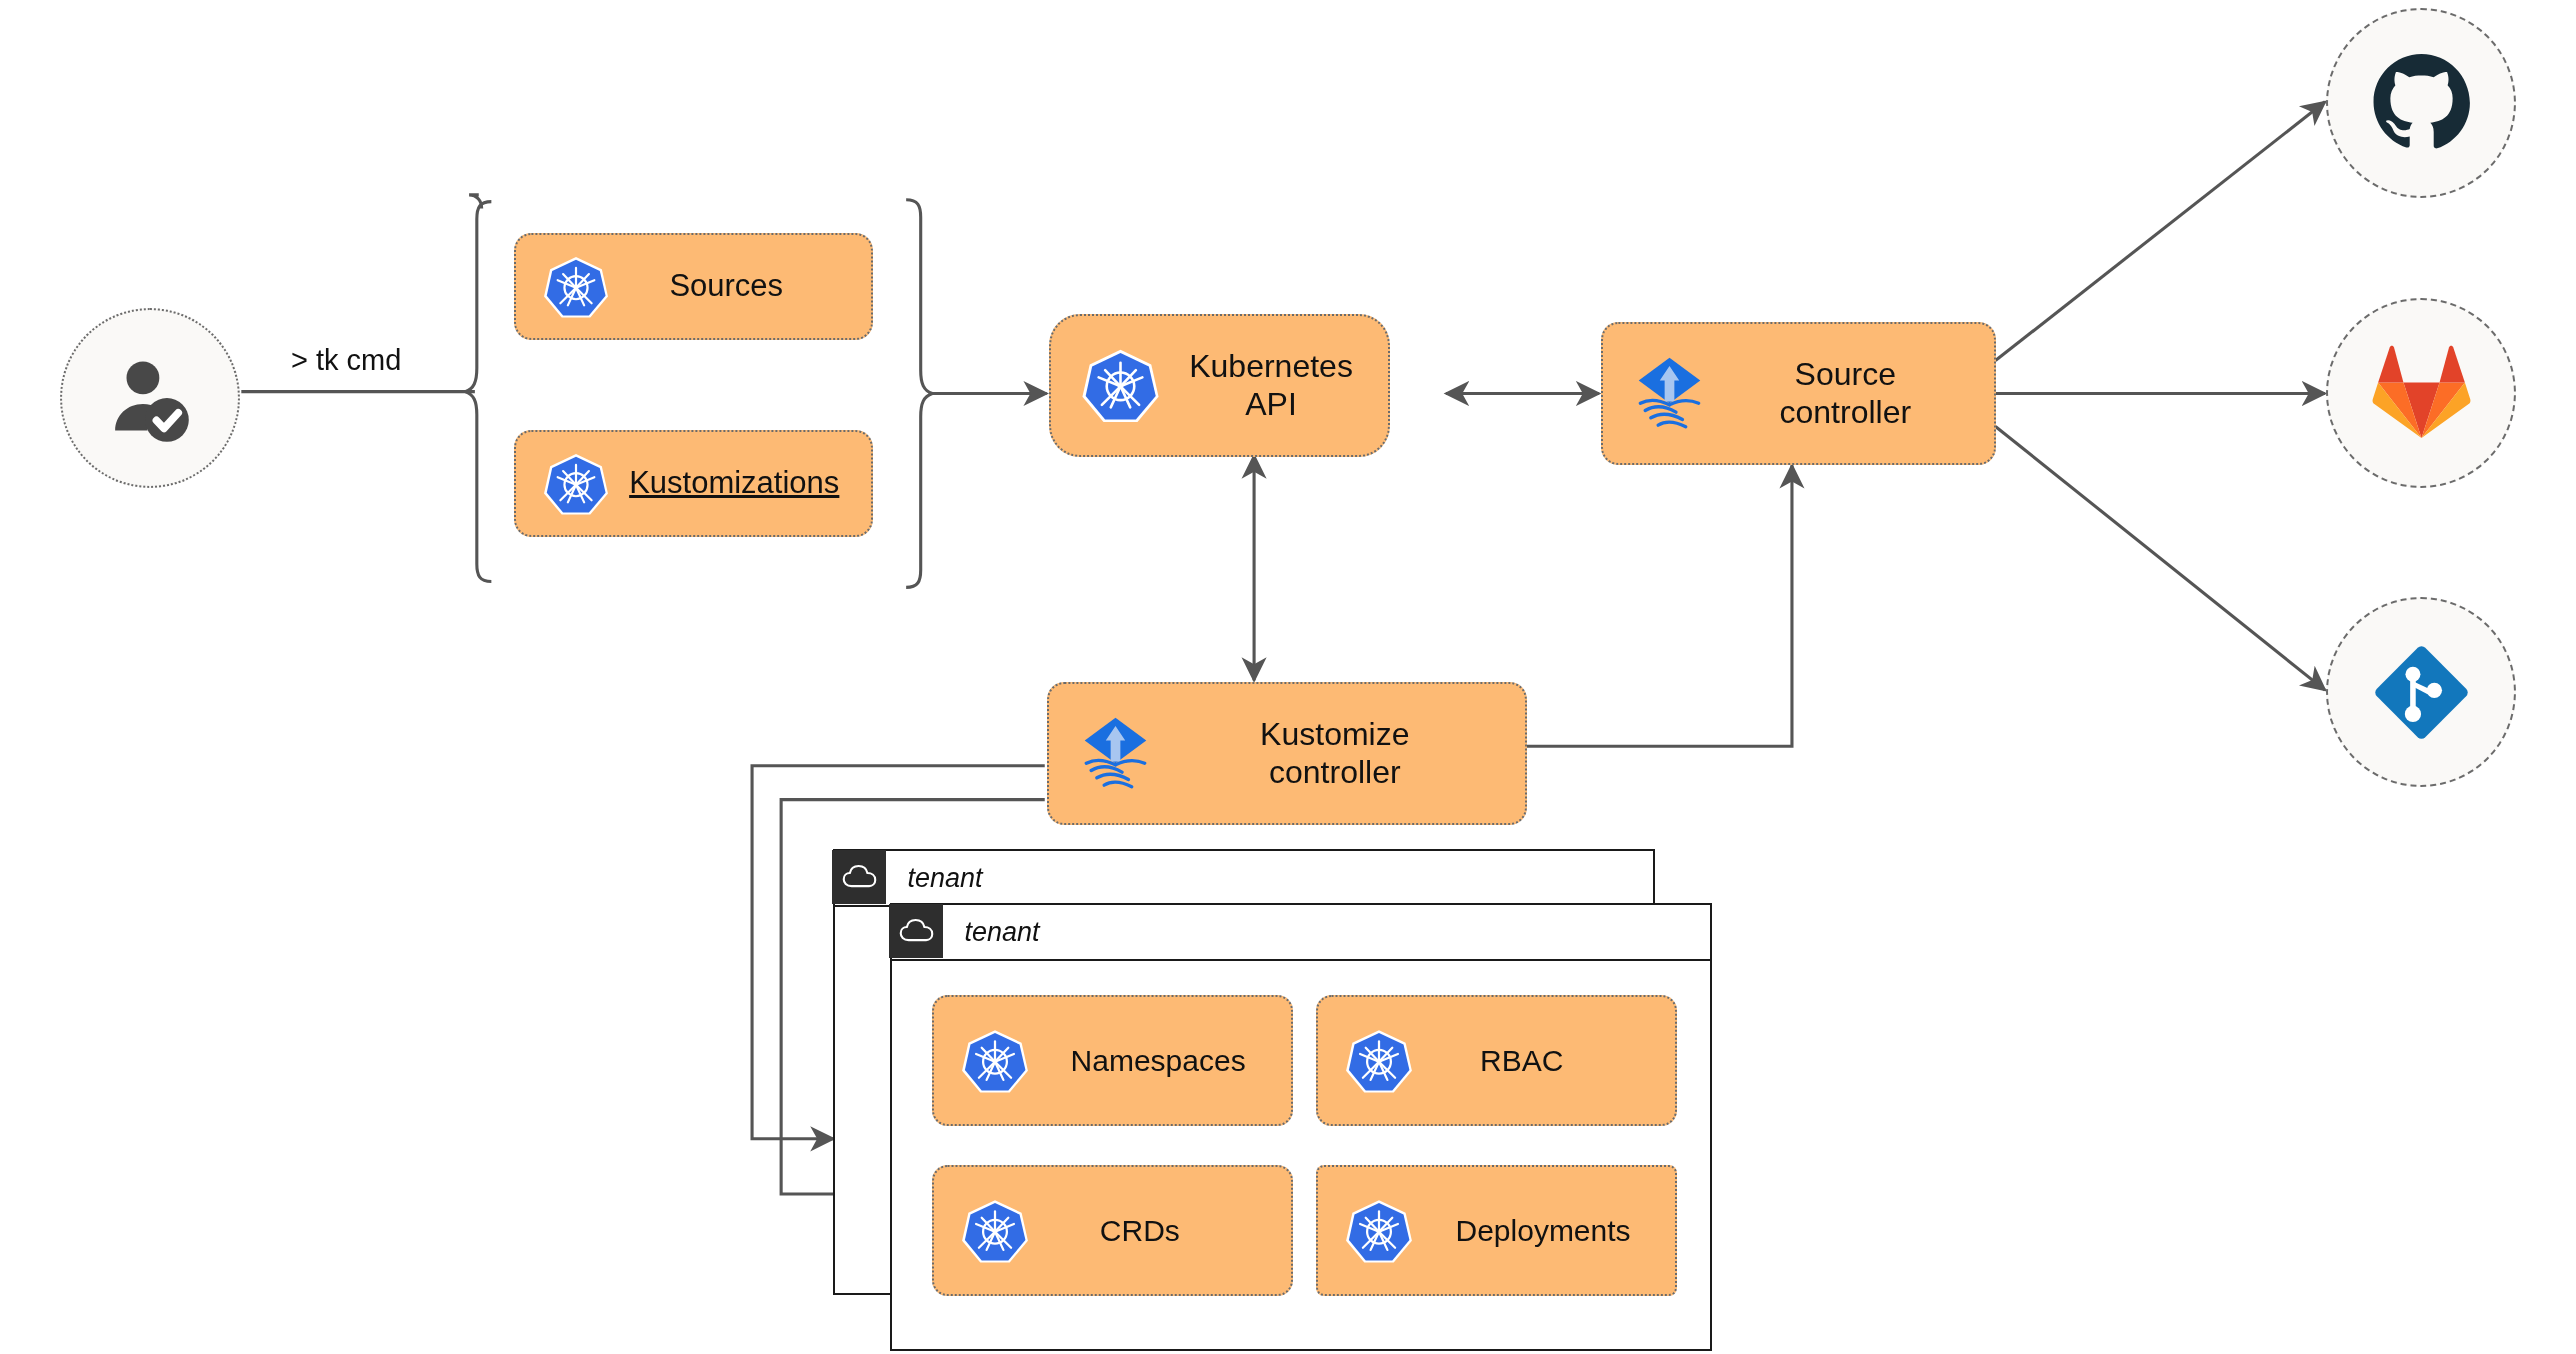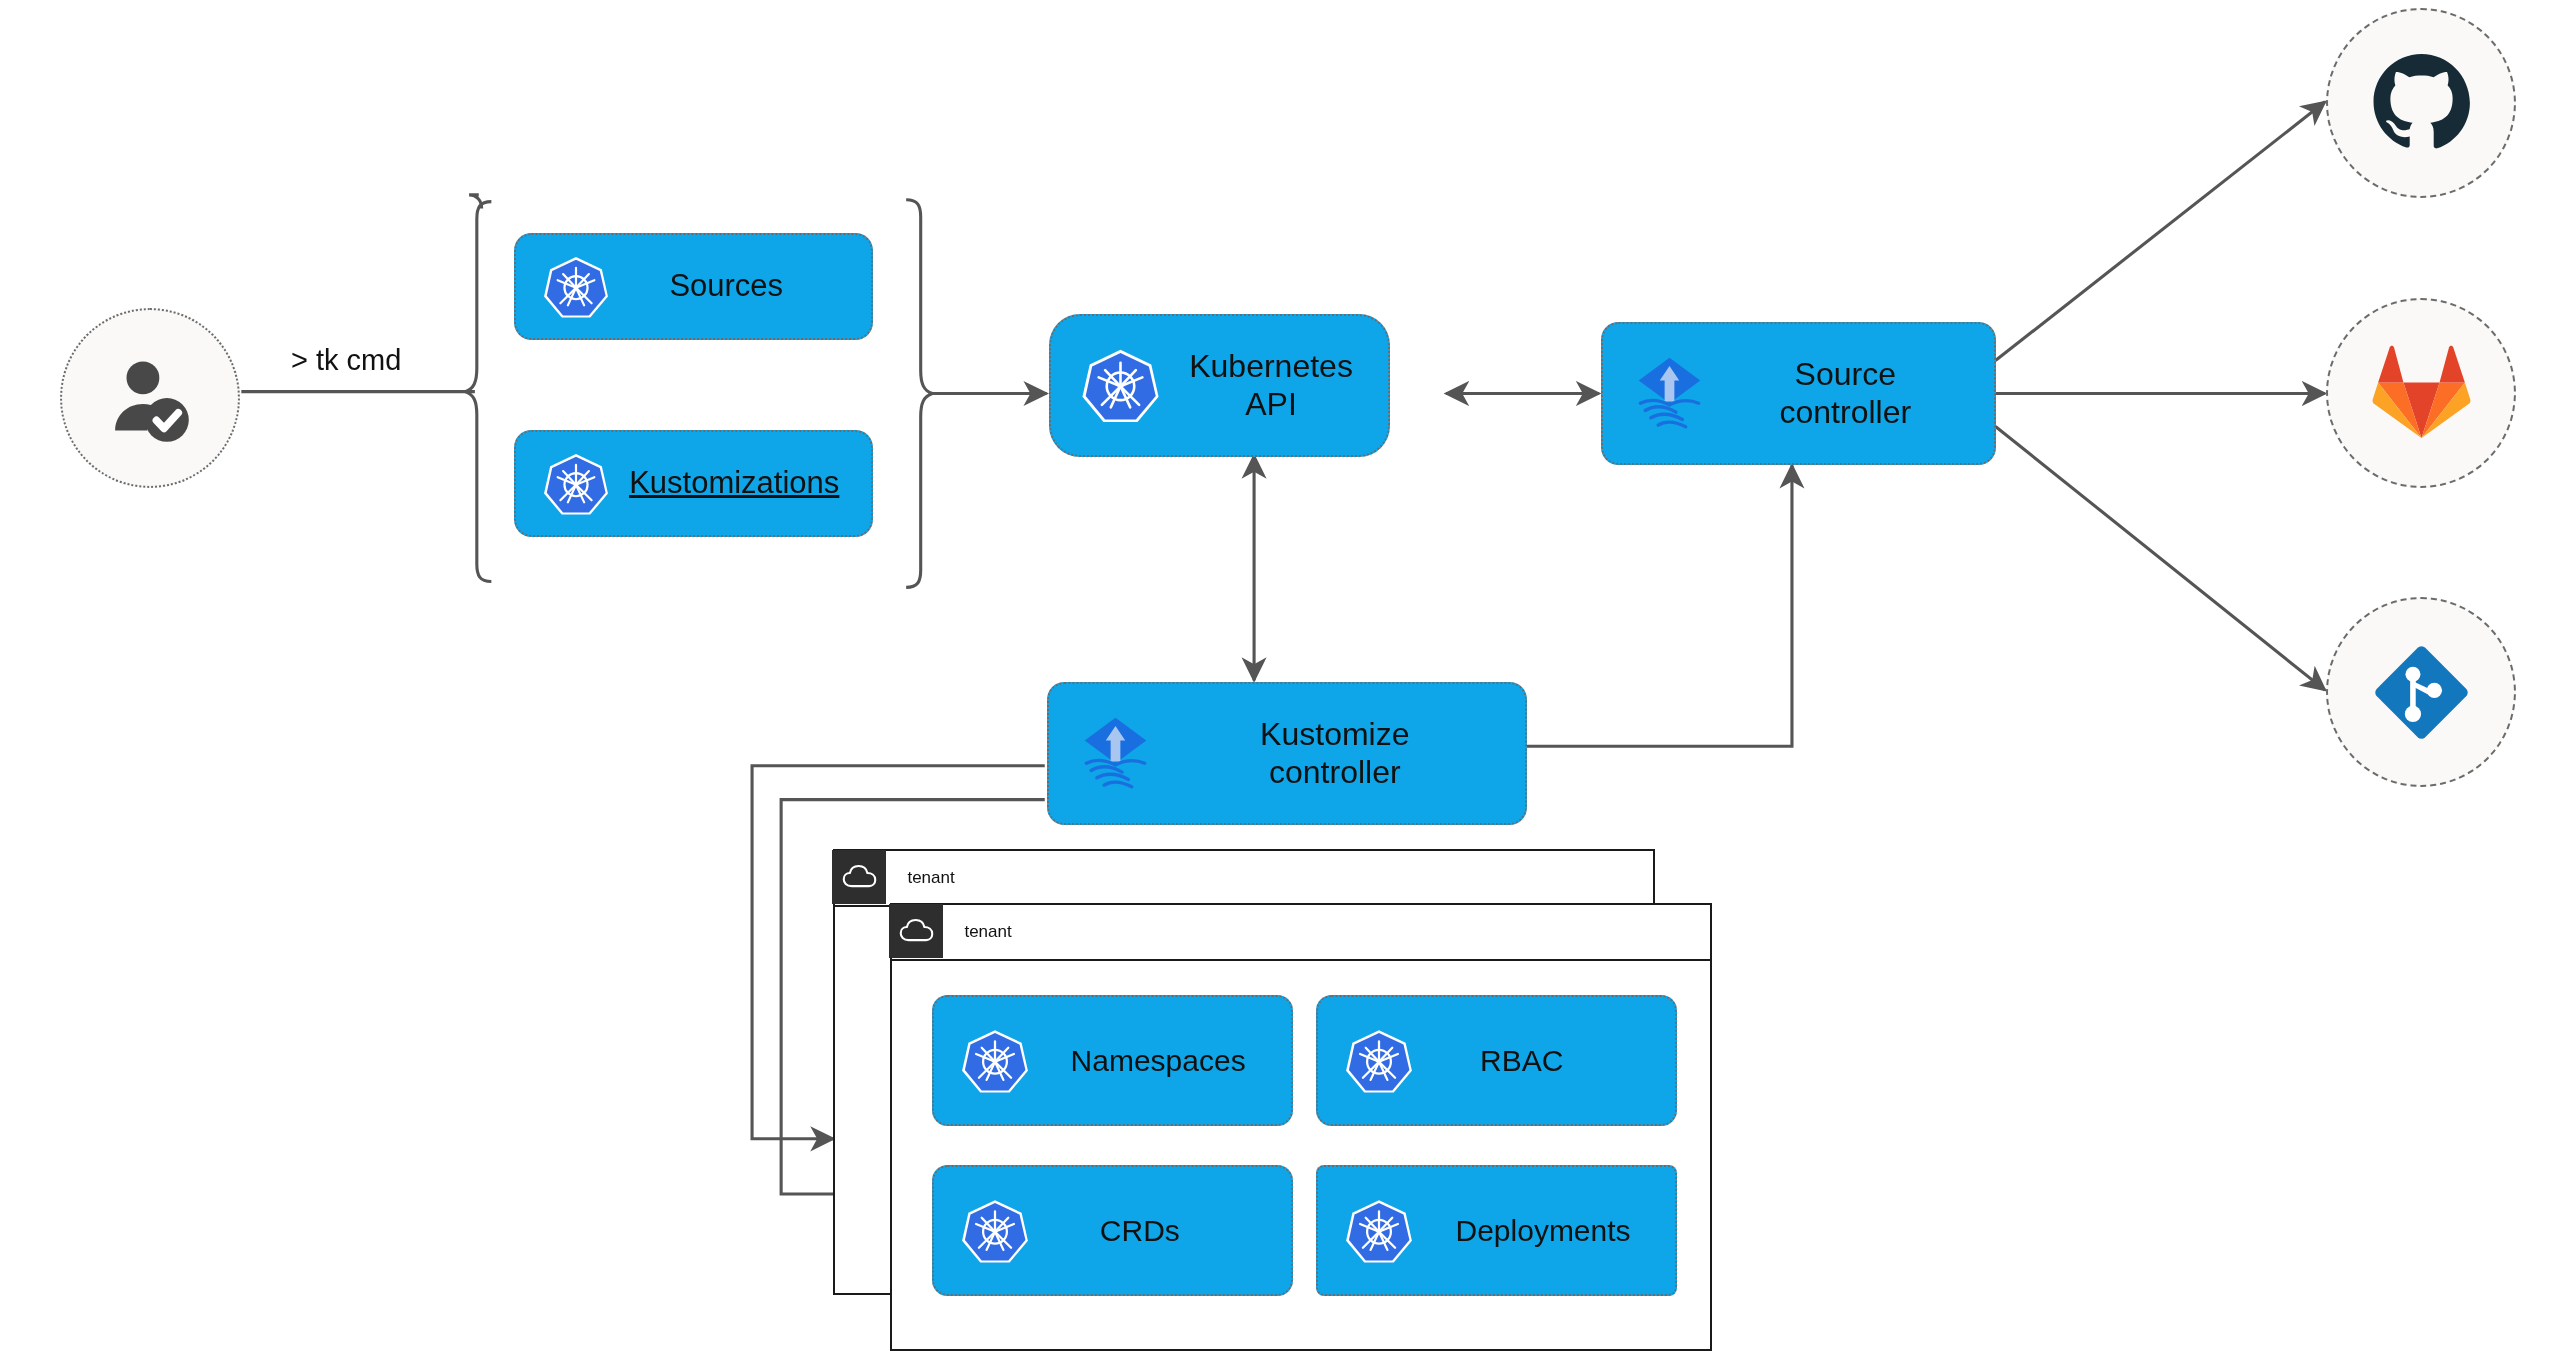--- a/index.html
+++ b/index.html
@@ -11,21 +11,21 @@
     position: relative;
     overflow: hidden;
     font-family: "Liberation Sans", sans-serif;
   }
   #canvas { position: absolute; inset: 0; }
 
   
   .node {
     position: absolute;
     box-sizing: border-box;
-    background: #0ea5e9;
+    background: #fdba74;
     border: 2.9px dotted #6b6b6b;
     border-radius: 17.4px;
     display: flex;
     align-items: center;
     z-index: 5;
   }
   .node .label {
     flex: 1;
     text-align: center;
     color: #111111;
@@ -70,22 +70,23 @@
   }
   .tenant-iconbox {
     width: 54px; height: 54px;
     margin-left: -2.9px; margin-top: -2.9px;
     background: #2e2e2e;
     display: flex; align-items: center; justify-content: center;
     flex: 0 0 auto;
   }
   .tenant-title {
     margin-left: 21.3px;
-    font-size: 17px;
+    font-size: 27px;
     color: #111111;
+    font-style: italic;
   }
   .tenant-body {
     position: relative;
     padding: 0;
   }
 
   
   .edge-label {
     position: absolute;
     font-size: 29px;

